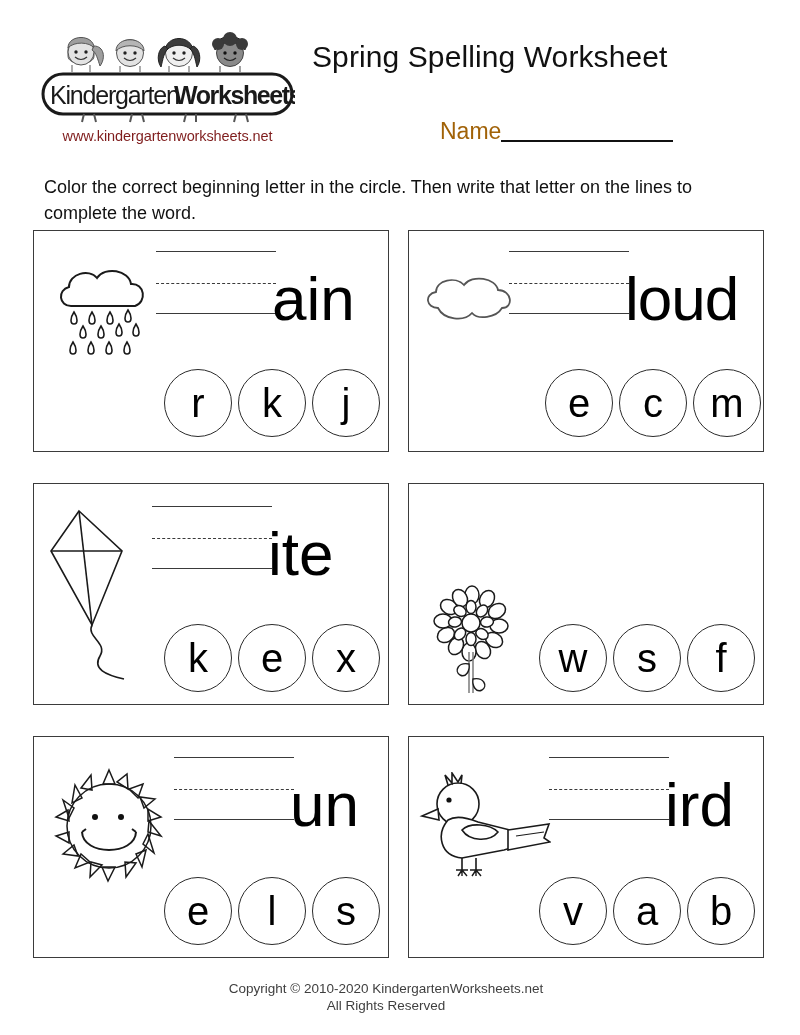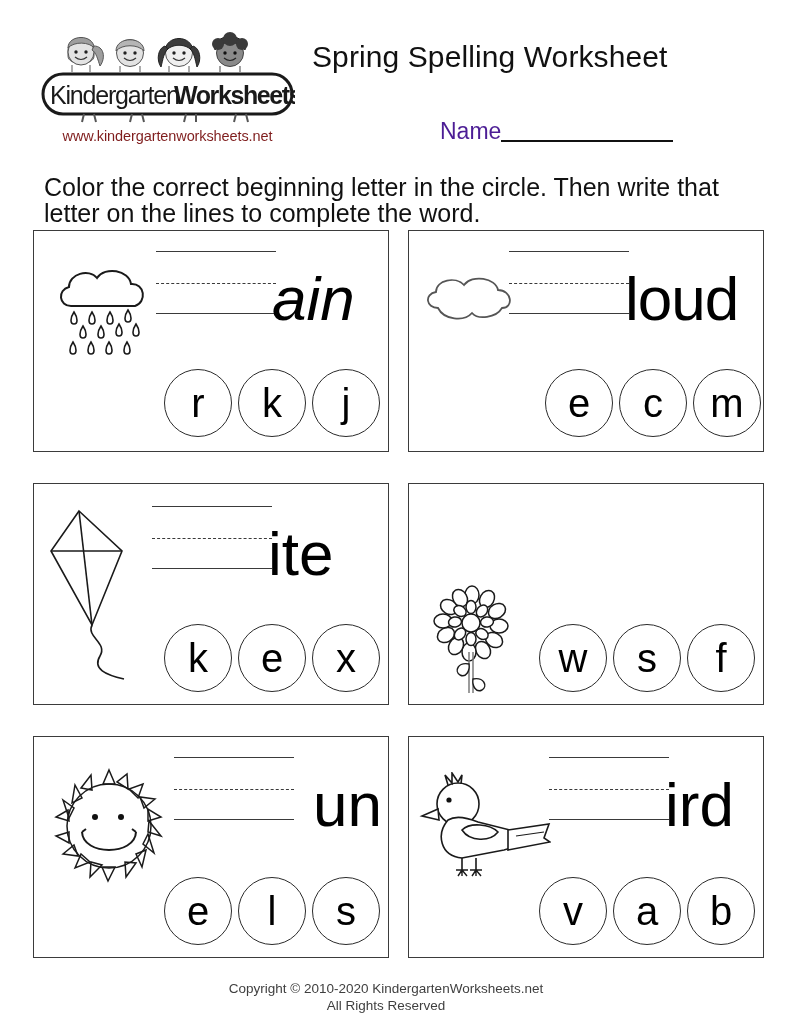--- a/index.html
+++ b/index.html
@@ -57,36 +57,36 @@
     position: absolute;
     left: 440px;
     top: 120px;
     display: flex;
     align-items: flex-end;
     white-space: nowrap;
   }
   #name-label {
     font-size: 23px;
     line-height: 23px;
-    color: #4c1d95;
+    color: #a16207;
   }
   #name-line {
     width: 172px;
     height: 0;
     border-bottom: 2px solid #111111;
     margin-bottom: 1px;
   }
 
   
   #instructions {
     position: absolute;
     left: 44px;
     top: 174px;
     width: 716px;
-    font-size: 25px;
+    font-size: 18px;
     line-height: 26px;
     color: #111111;
   }
 
   
   #problem-grid {
     position: absolute;
     left: 33px;
     top: 230px;
     width: 734px;
@@ -288,21 +288,21 @@
           <path d="M52 72 C56 78 56 84 52 84 C48 84 48 78 52 72 Z"></path>
           <path d="M70 70 C74 76 74 82 70 82 C66 82 66 76 70 70 Z"></path>
           <path d="M87 70 C91 76 91 82 87 82 C83 82 83 76 87 70 Z"></path>
           <path d="M24 88 C28 94 28 100 24 100 C20 100 20 94 24 88 Z"></path>
           <path d="M42 88 C46 94 46 100 42 100 C38 100 38 94 42 88 Z"></path>
           <path d="M60 88 C64 94 64 100 60 100 C56 100 56 94 60 88 Z"></path>
           <path d="M78 88 C82 94 82 100 78 100 C74 100 74 94 78 88 Z"></path>
         </g>
       </svg>
     </div>
-    <div class="word-slot" style="left:122px; top:20px;font-style:italic;">
+    <div class="word-slot" style="left:122px; top:20px;">
       <span class="guide-lines">
         <span class="gl-top"></span>
           <span class="gl-mid"></span>
           <span class="gl-bottom"></span>
       </span>
       <span class="word-text">ain</span>
     </div>
     <div class="choice-row" style="left:130px; top:138px;">
       <span class="choice-circle">r</span>
       <span class="choice-circle">k</span>
@@ -435,21 +435,21 @@
             <path d="M42 11 L43 26 L32 24 Z"></path>
           </g>
           <circle cx="60" cy="62" r="42"></circle>
         </g>
         <circle cx="46" cy="53" r="3" fill="#111"></circle>
         <circle cx="72" cy="53" r="3" fill="#111"></circle>
         <path d="M33 68 C34 92 86 92 87 68" fill="none" stroke="#1a1a1a" stroke-width="2"></path>
         <path d="M33 68 L37 65 M87 68 L83 65" fill="none" stroke="#1a1a1a" stroke-width="2"></path>
       </svg>
     </div>
-    <div class="word-slot" style="left:140px; top:20px;gap:23px;">
+    <div class="word-slot" style="left:140px; top:20px;">
       <span class="guide-lines">
         <span class="gl-top"></span>
           <span class="gl-mid"></span>
           <span class="gl-bottom"></span>
       </span>
       <span class="word-text">un</span>
     </div>
     <div class="choice-row" style="left:130px; top:140px;">
       <span class="choice-circle">e</span>
       <span class="choice-circle">l</span>

